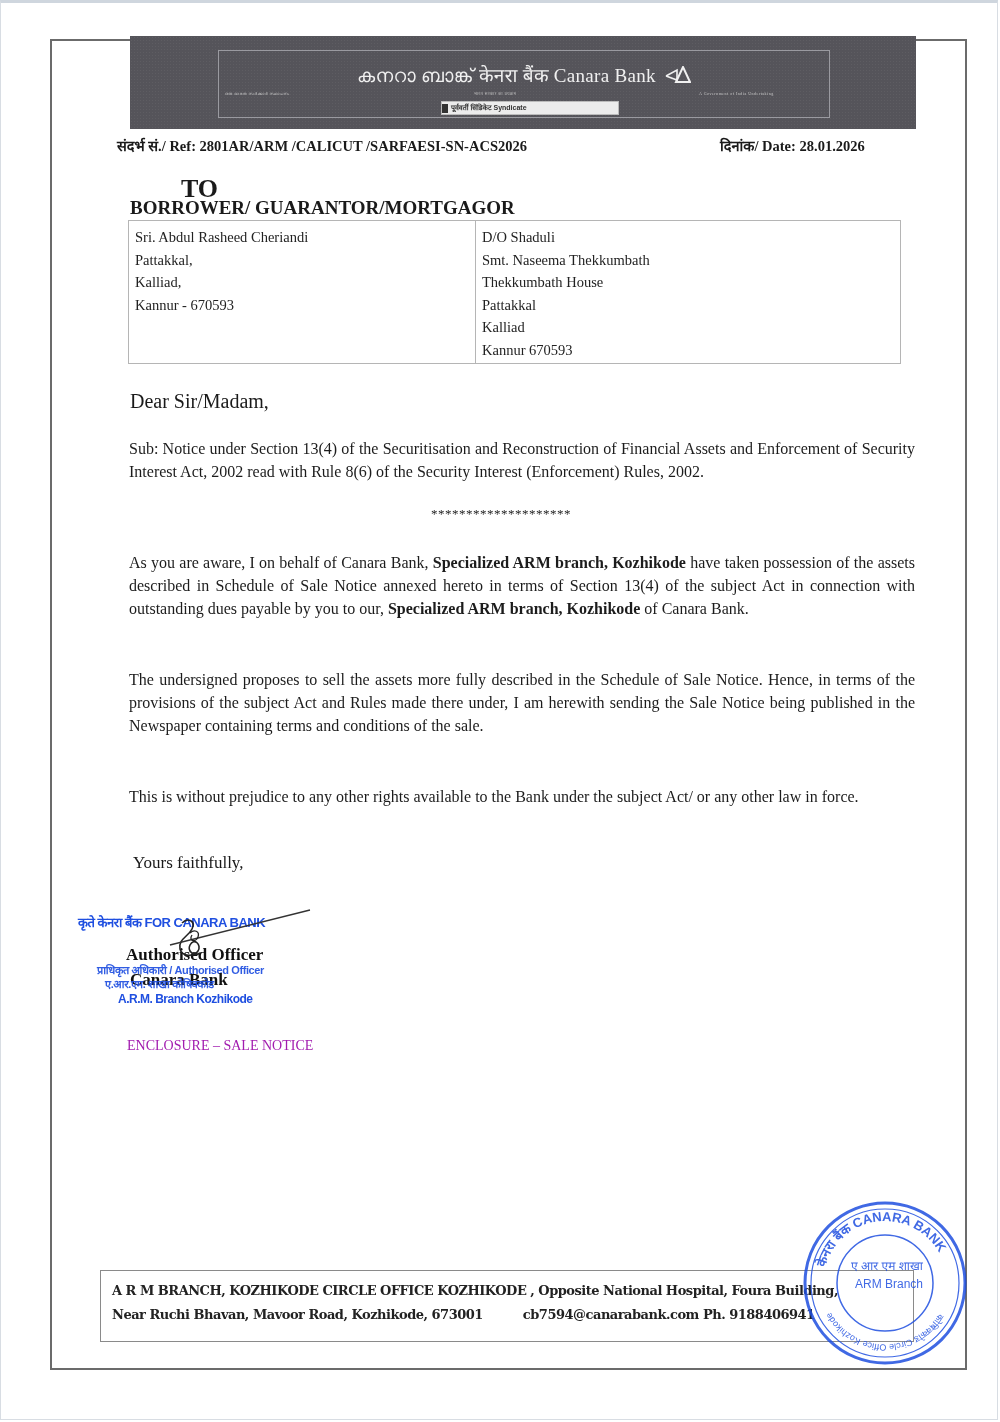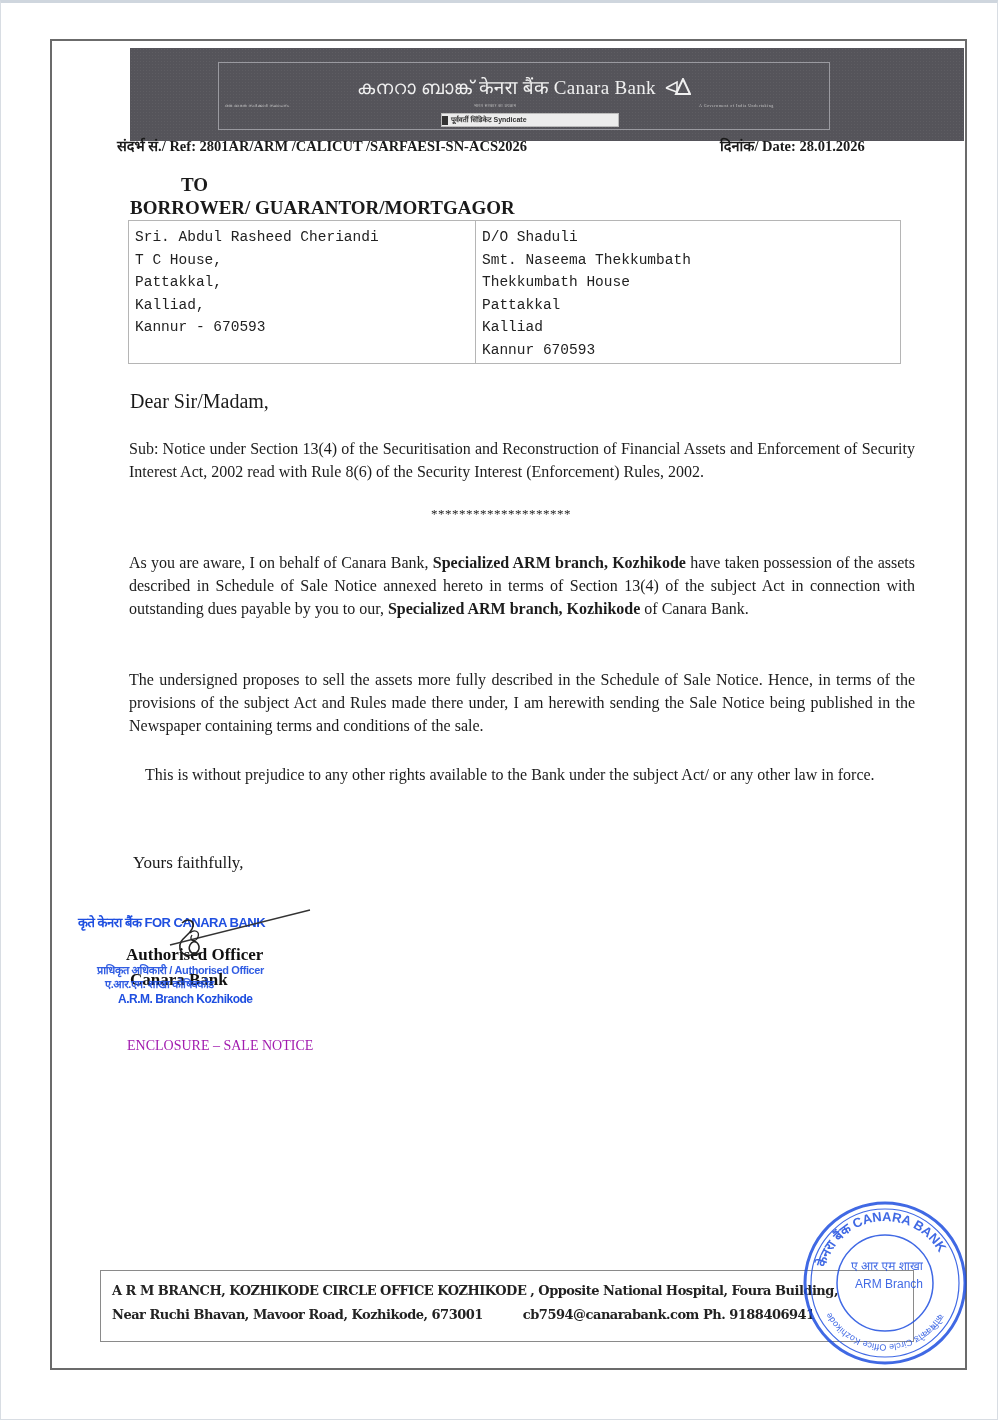--- a/index.html
+++ b/index.html
@@ -6,25 +6,24 @@
   body {
     width:1000px; height:1422px; background:#ffffff; position:relative; overflow:hidden;
     font-family:"Liberation Serif", serif; color:#1a1a1a;
   }
   .page-edge { position:absolute; left:0; top:0; width:998px; height:1420px; border:1px solid #d8dde3; border-top:3px solid #cfd6de; box-sizing:border-box; }
   .outer-border {
     position:absolute; left:50px; top:39px; width:917px; height:1331px;
     border:2px solid #6b6b6b; box-sizing:border-box;
   }
   .banner {
-    position:absolute; left:130px; top:48px; width:786px; height:93px;
+    position:absolute; left:130px; top:36px; width:786px; height:93px;
     background:#55545a;
     background-image: radial-gradient(rgba(255,255,255,0.05) 1px, transparent 1px);
     background-size:3px 3px;
-    padding-left:48px;
   }
   .banner-inner {
     position:absolute; left:88px; top:14px; width:610px; height:66px;
     border:1px solid #9a9aa0;
   }
   .banner-title {
     position:absolute; left:0; right:0; top:11px; text-align:center;
     color:#f0f0f0; font-size:19px; letter-spacing:0.3px; white-space:nowrap;
   }
   .banner-title .logo { display:inline-block; vertical-align:middle; margin-left:4px; }
@@ -36,28 +35,28 @@
     background:#ececec; border:1px solid #bbb; font-family:Liberation Sans, sans-serif;
     font-size:7px; color:#333; line-height:12px; text-align:left; font-weight:bold;margin-left:6px;
   }
   .syndicate-badge .sq { display:inline-block; width:6px; height:9px; background:#333; vertical-align:middle; margin-right:3px;}
   .ref-line {
     position:absolute; left:117px; top:135px; font-size:14.5px; font-weight:bold; white-space:nowrap;
   }
   .date-line {
     position:absolute; left:720px; top:135px; font-size:14.5px; font-weight:bold; white-space:nowrap;
   }
-  .to-label { position:absolute; left:181px; top:174px; font-size:19px; font-weight:bold; }
+  .to-label { position:absolute; left:181px; top:174px; font-size:26px; font-weight:bold; }
   .to-role { position:absolute; left:130px; top:197px; font-size:19px; font-weight:bold; white-space:nowrap; }
   .addr-table {
     position:absolute; left:128px; top:220px; width:773px; height:144px;
     border:1px solid #b5b5b5; box-sizing:border-box; display:flex;
   }
   .addr-col {
-    font-family:Liberation Mono, monospace; font-size:14.5px; line-height:22.5px;
+    font-family:Liberation Serif, serif; font-size:14.5px; line-height:22.5px;
     padding:5px 6px; box-sizing:border-box; color:#222;
   }
   .addr-col.left { width:347px; border-right:1px solid #b5b5b5; }
   .addr-col.right { flex:1; }
   .addr-line { display:block; white-space:nowrap; }
   .salutation { position:absolute; left:130px; top:390px; font-size:20px; }
   .para {
     position:absolute; left:129px; width:786px; font-size:16px; line-height:23px;
     text-align:justify; color:#1c1c1c;
   }
@@ -117,21 +116,20 @@
   <span>दिनांक/ Date:</span>
   <span>28.01.2026</span>
 </div>
 
 <div class="to-label">TO</div>
 <div class="to-role">BORROWER/ GUARANTOR/MORTGAGOR</div>
 
 <div class="addr-table">
   <div class="addr-col left">
     <span class="addr-line">Sri. Abdul Rasheed Cheriandi</span>
-    <span class="addr-line">T C House,</span>
     <span class="addr-line">Pattakkal,</span>
     <span class="addr-line">Kalliad,</span>
     <span class="addr-line">Kannur - 670593</span>
   </div>
   <div class="addr-col right">
     <span class="addr-line">D/O Shaduli</span>
     <span class="addr-line">Smt. Naseema Thekkumbath</span>
     <span class="addr-line">Thekkumbath House</span>
     <span class="addr-line">Pattakkal</span>
     <span class="addr-line">Kalliad</span>
@@ -142,21 +140,21 @@
 <div class="salutation">Dear Sir/Madam,</div>
 
 <div class="para" style="top:437px;">Sub: Notice under Section 13(4) of the Securitisation and Reconstruction of Financial Assets and Enforcement of Security Interest Act, 2002 read with Rule 8(6) of the Security Interest (Enforcement) Rules, 2002.</div>
 <div class="stars">********************</div>
 
 <div class="para" style="top:551px;">
   <span>As you are aware, I on behalf of Canara Bank, </span><b>Specialized ARM branch, Kozhikode</b><span> have taken possession of the assets described in Schedule of Sale Notice annexed hereto in terms of Section 13(4) of the subject Act in connection with outstanding dues payable by you to our, </span><b>Specialized ARM branch, Kozhikode</b><span> of Canara Bank.</span>
 </div>
 
 <div class="para" style="top:668px;">The undersigned proposes to sell the assets more fully described in the Schedule of Sale Notice. Hence, in terms of the provisions of the subject Act and Rules made there under, I am herewith sending the Sale Notice being published in the Newspaper containing terms and conditions of the sale.</div>
-<div class="para" style="top:763px;margin-left:16px;">This is without prejudice to any other rights available to the Bank under the subject Act/ or any other law in force.</div>
+<div class="para" style="top:785px;">This is without prejudice to any other rights available to the Bank under the subject Act/ or any other law in force.</div>
 
 <div class="closing">Yours faithfully,</div>
 
 <div class="stamp-blue sig-for">कृते केनरा बैंक  FOR CANARA BANK</div>
 <div class="sig-officer">Authorised Officer</div>
 <div class="stamp-blue sig-hindi1">प्राधिकृत अधिकारी / Authorised Officer</div>
 <div class="sig-bank">Canara Bank</div>
 <div class="stamp-blue sig-hindi2">ए.आर.एम. शाखा कोषिक्कोड</div>
 <div class="stamp-blue sig-branch">A.R.M. Branch Kozhikode</div>
 <svg class="signature" width="200" height="70" viewBox="0 0 200 70">

